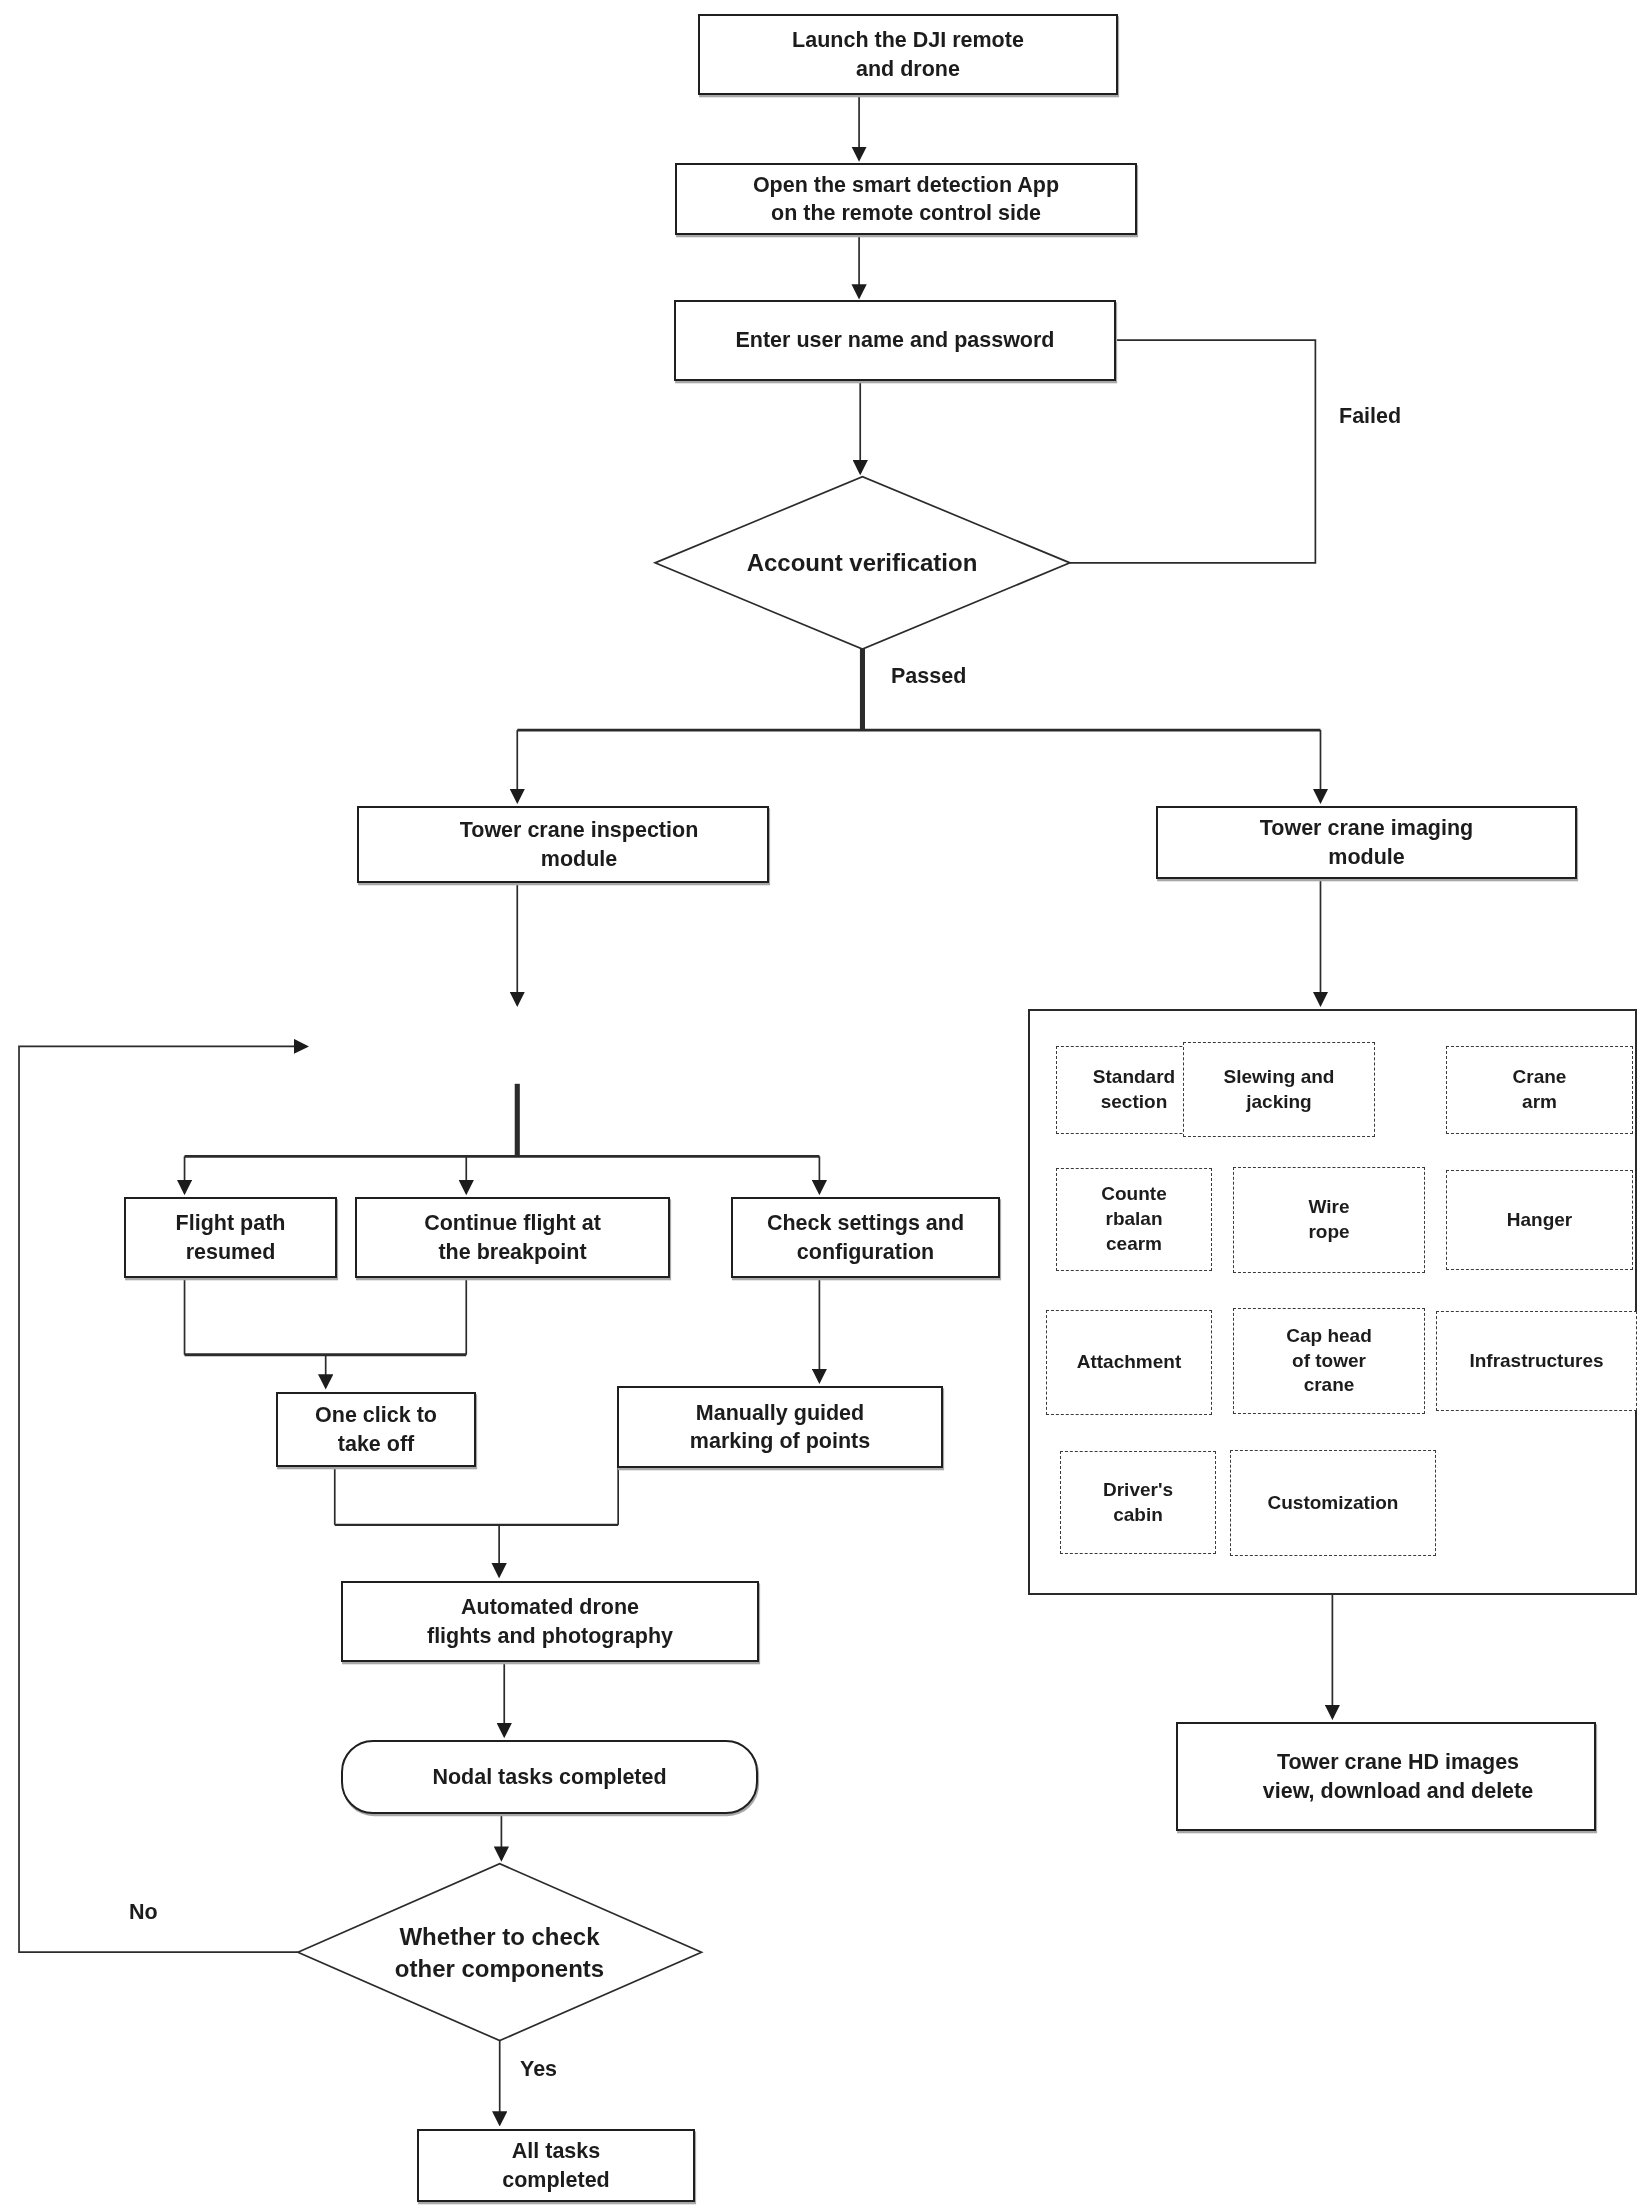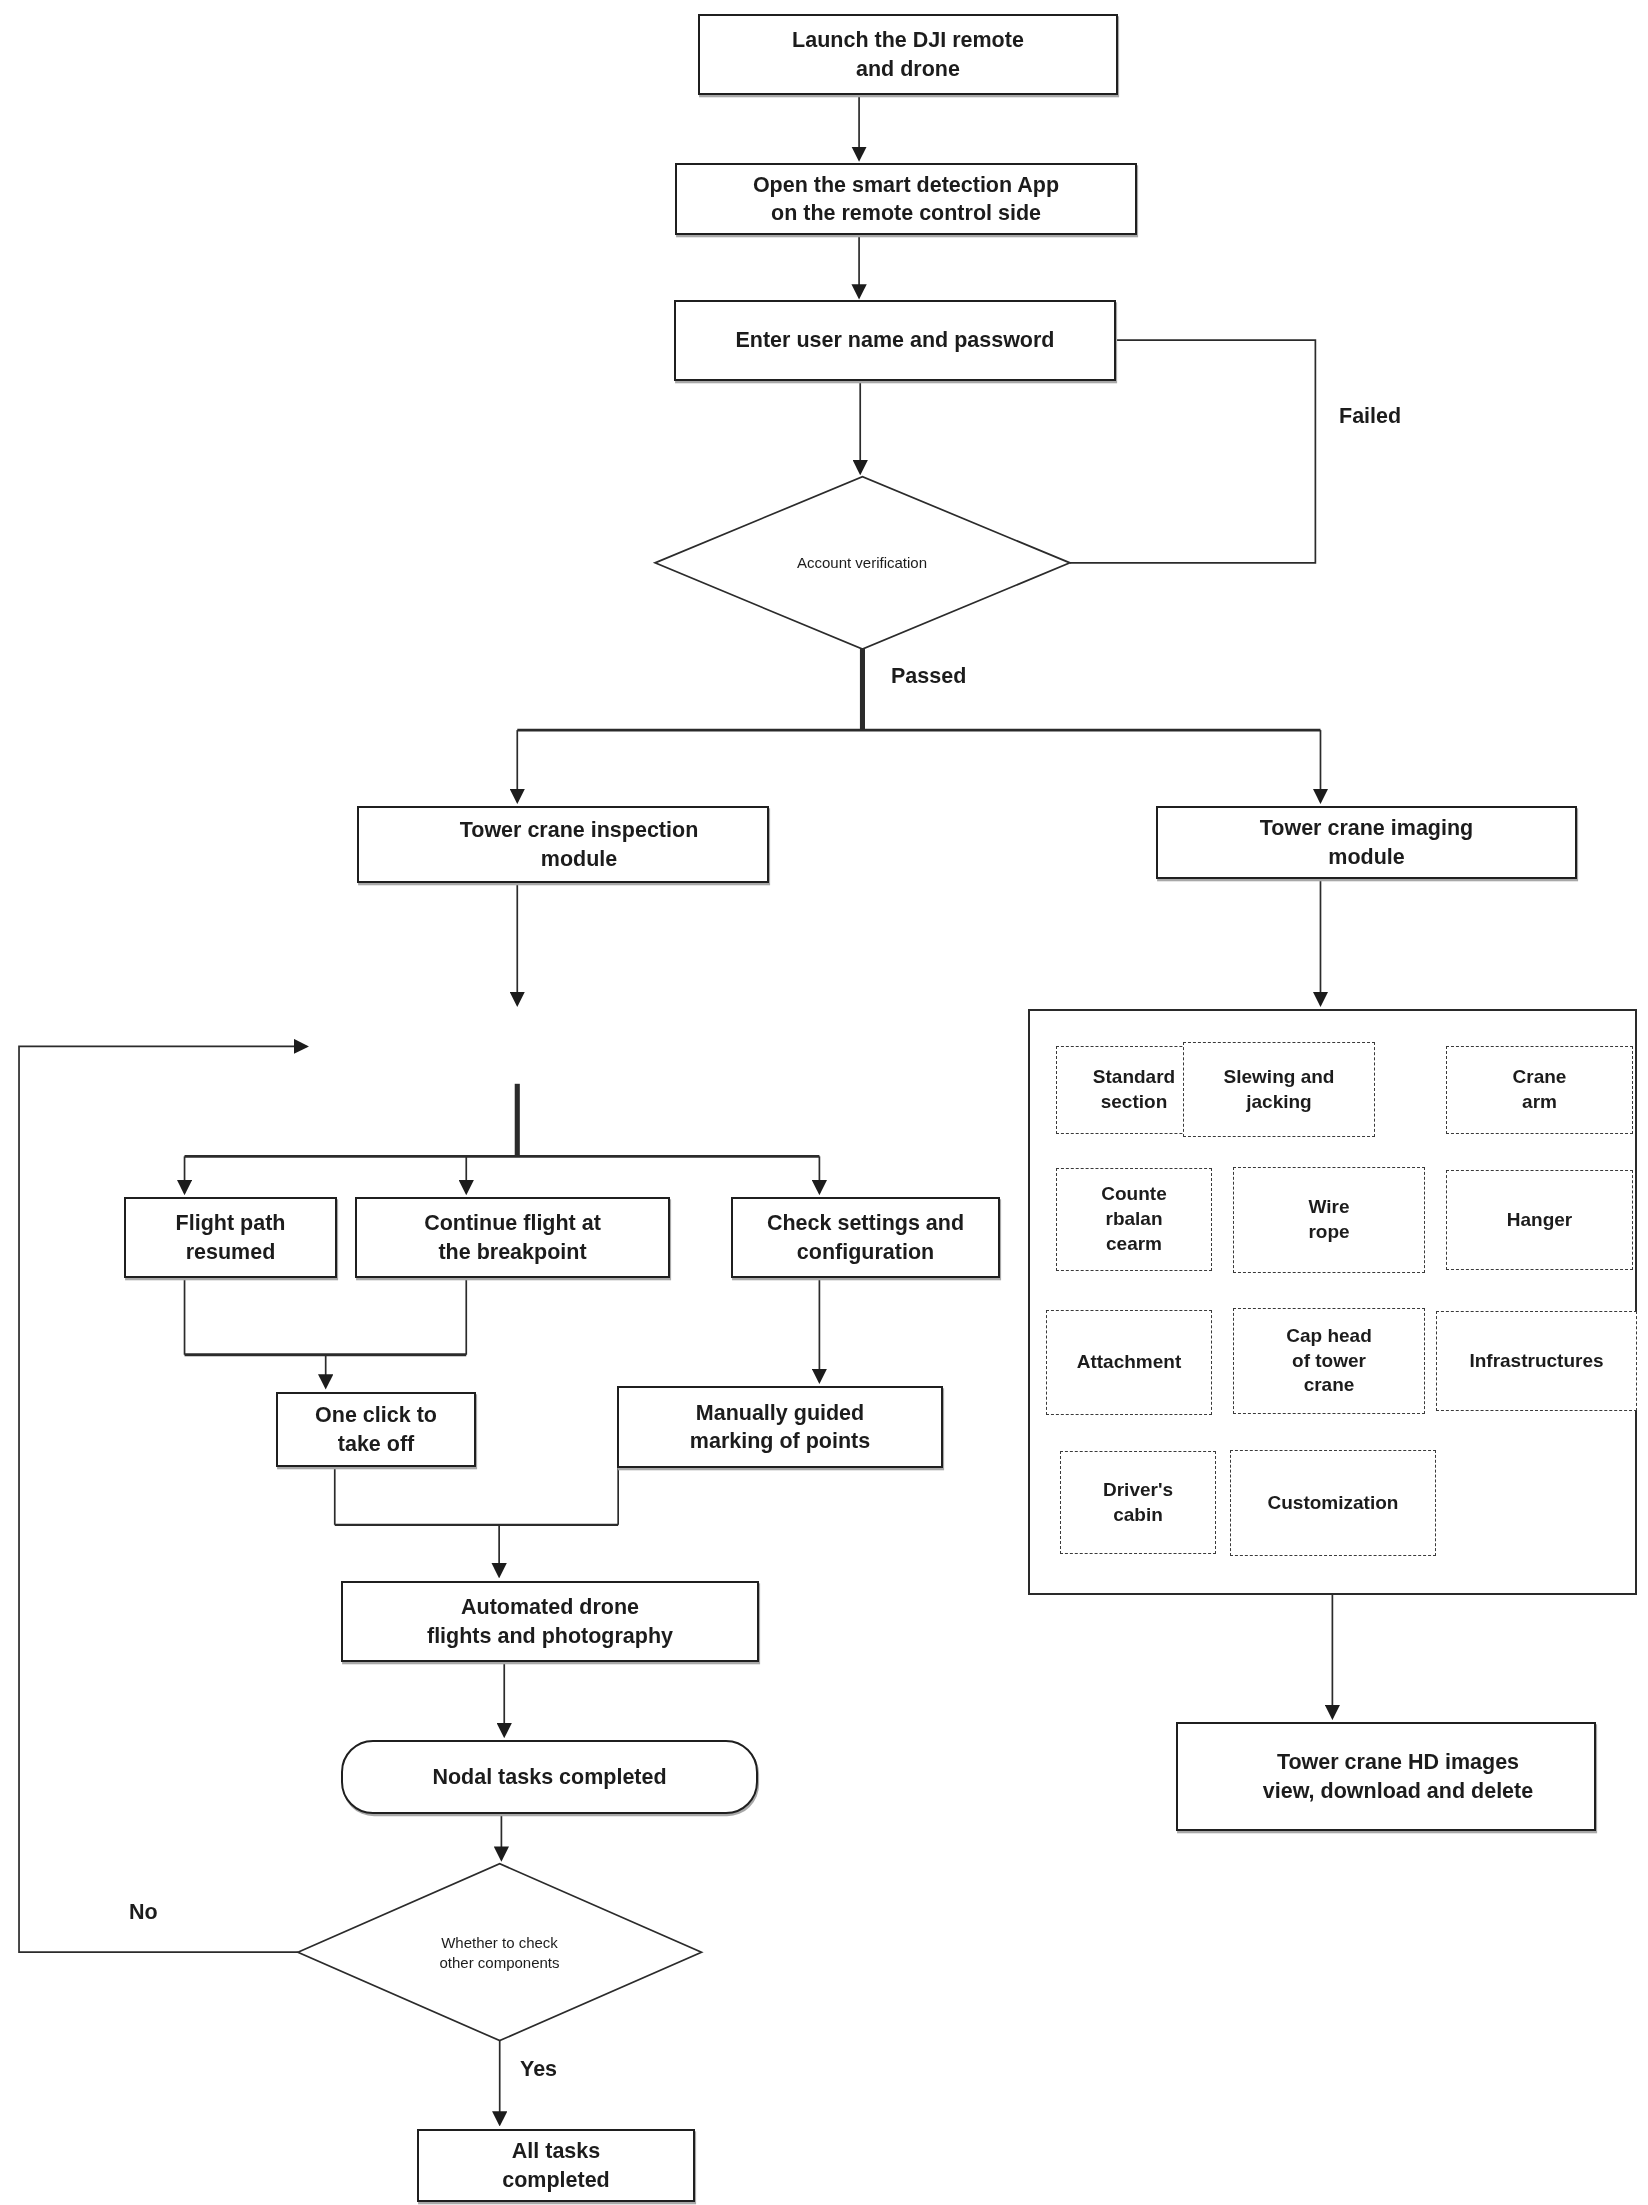--- a/index.html
+++ b/index.html
@@ -21,21 +21,21 @@
     box-shadow:1.1px 2.3px 0 #a8a8a8;
     font-size:21.5px;font-weight:700;line-height:1.32;
     white-space:pre-line;
     box-sizing:border-box;
     margin-left:46px;
   }
   .diamond-label{
     position:absolute;
     display:flex;align-items:center;justify-content:center;
     text-align:center;
-    font-size:15px;font-weight:400;line-height:1.32;
+    font-size:24px;font-weight:700;line-height:1.32;
     white-space:pre-line;
   }
   .edge-label{
     position:absolute;
     font-size:21.5px;font-weight:700;
     white-space:nowrap;
   }
   .panel{
     position:absolute;
     background:#ffffff;

